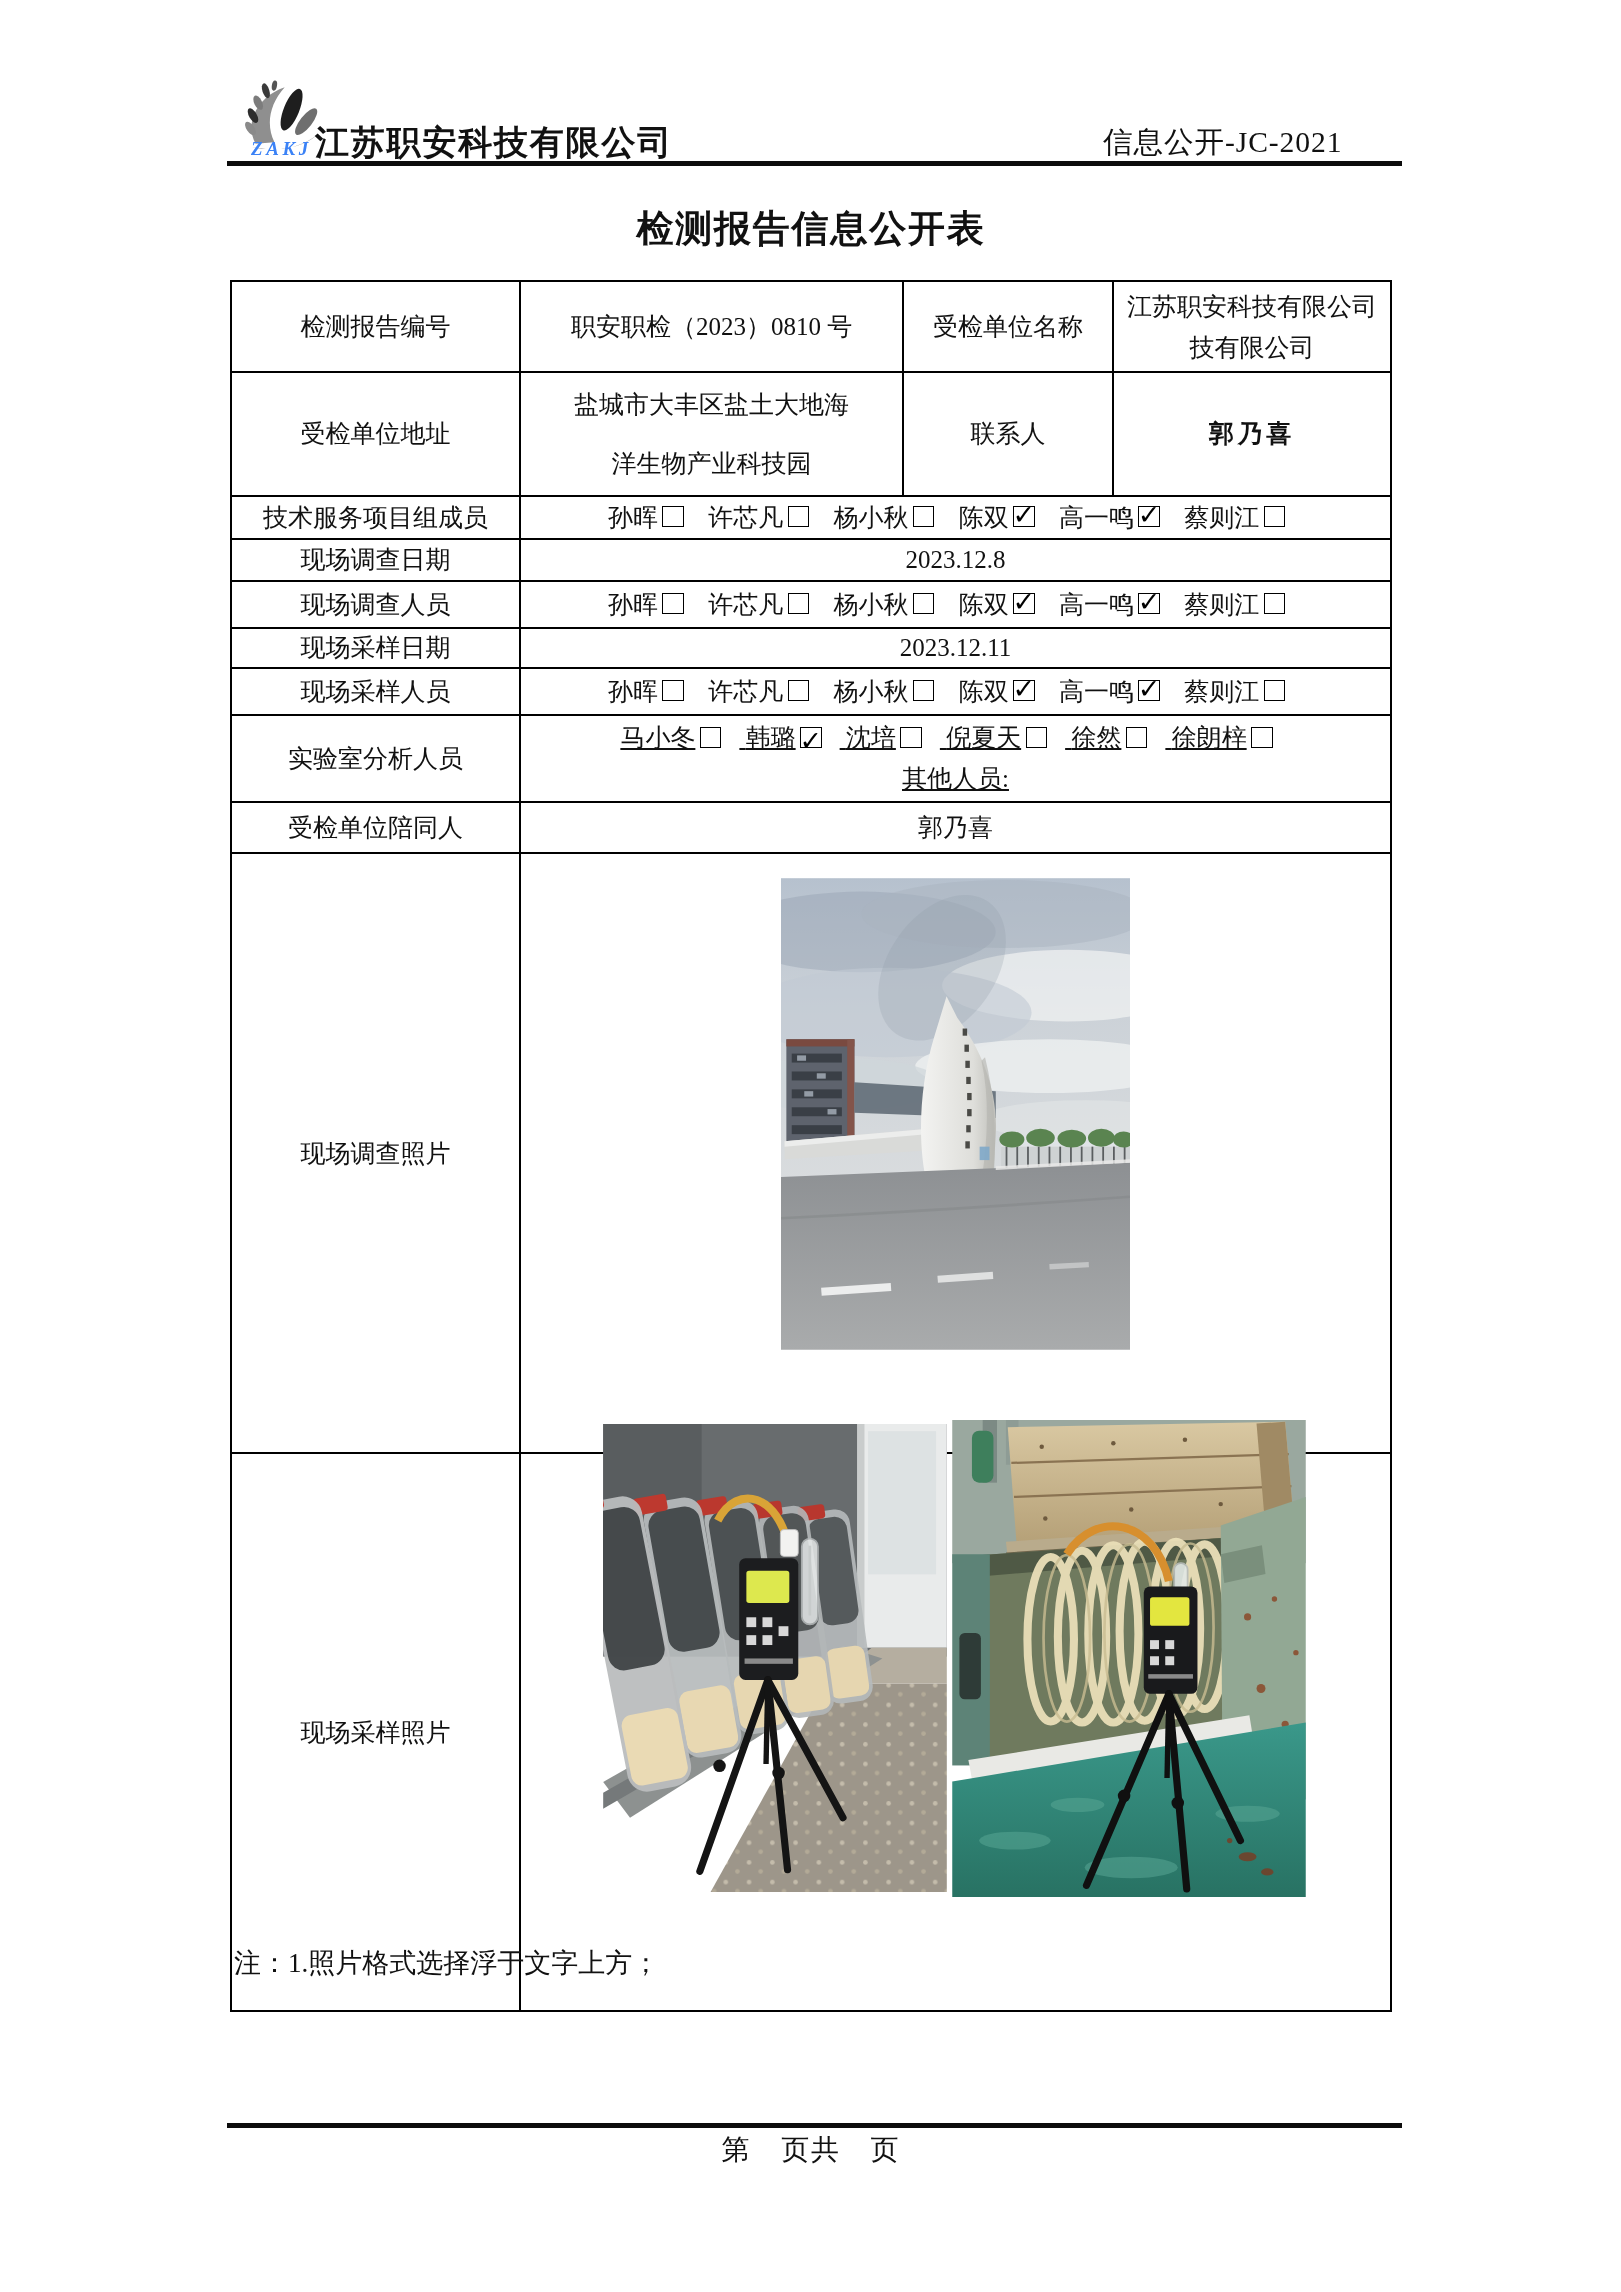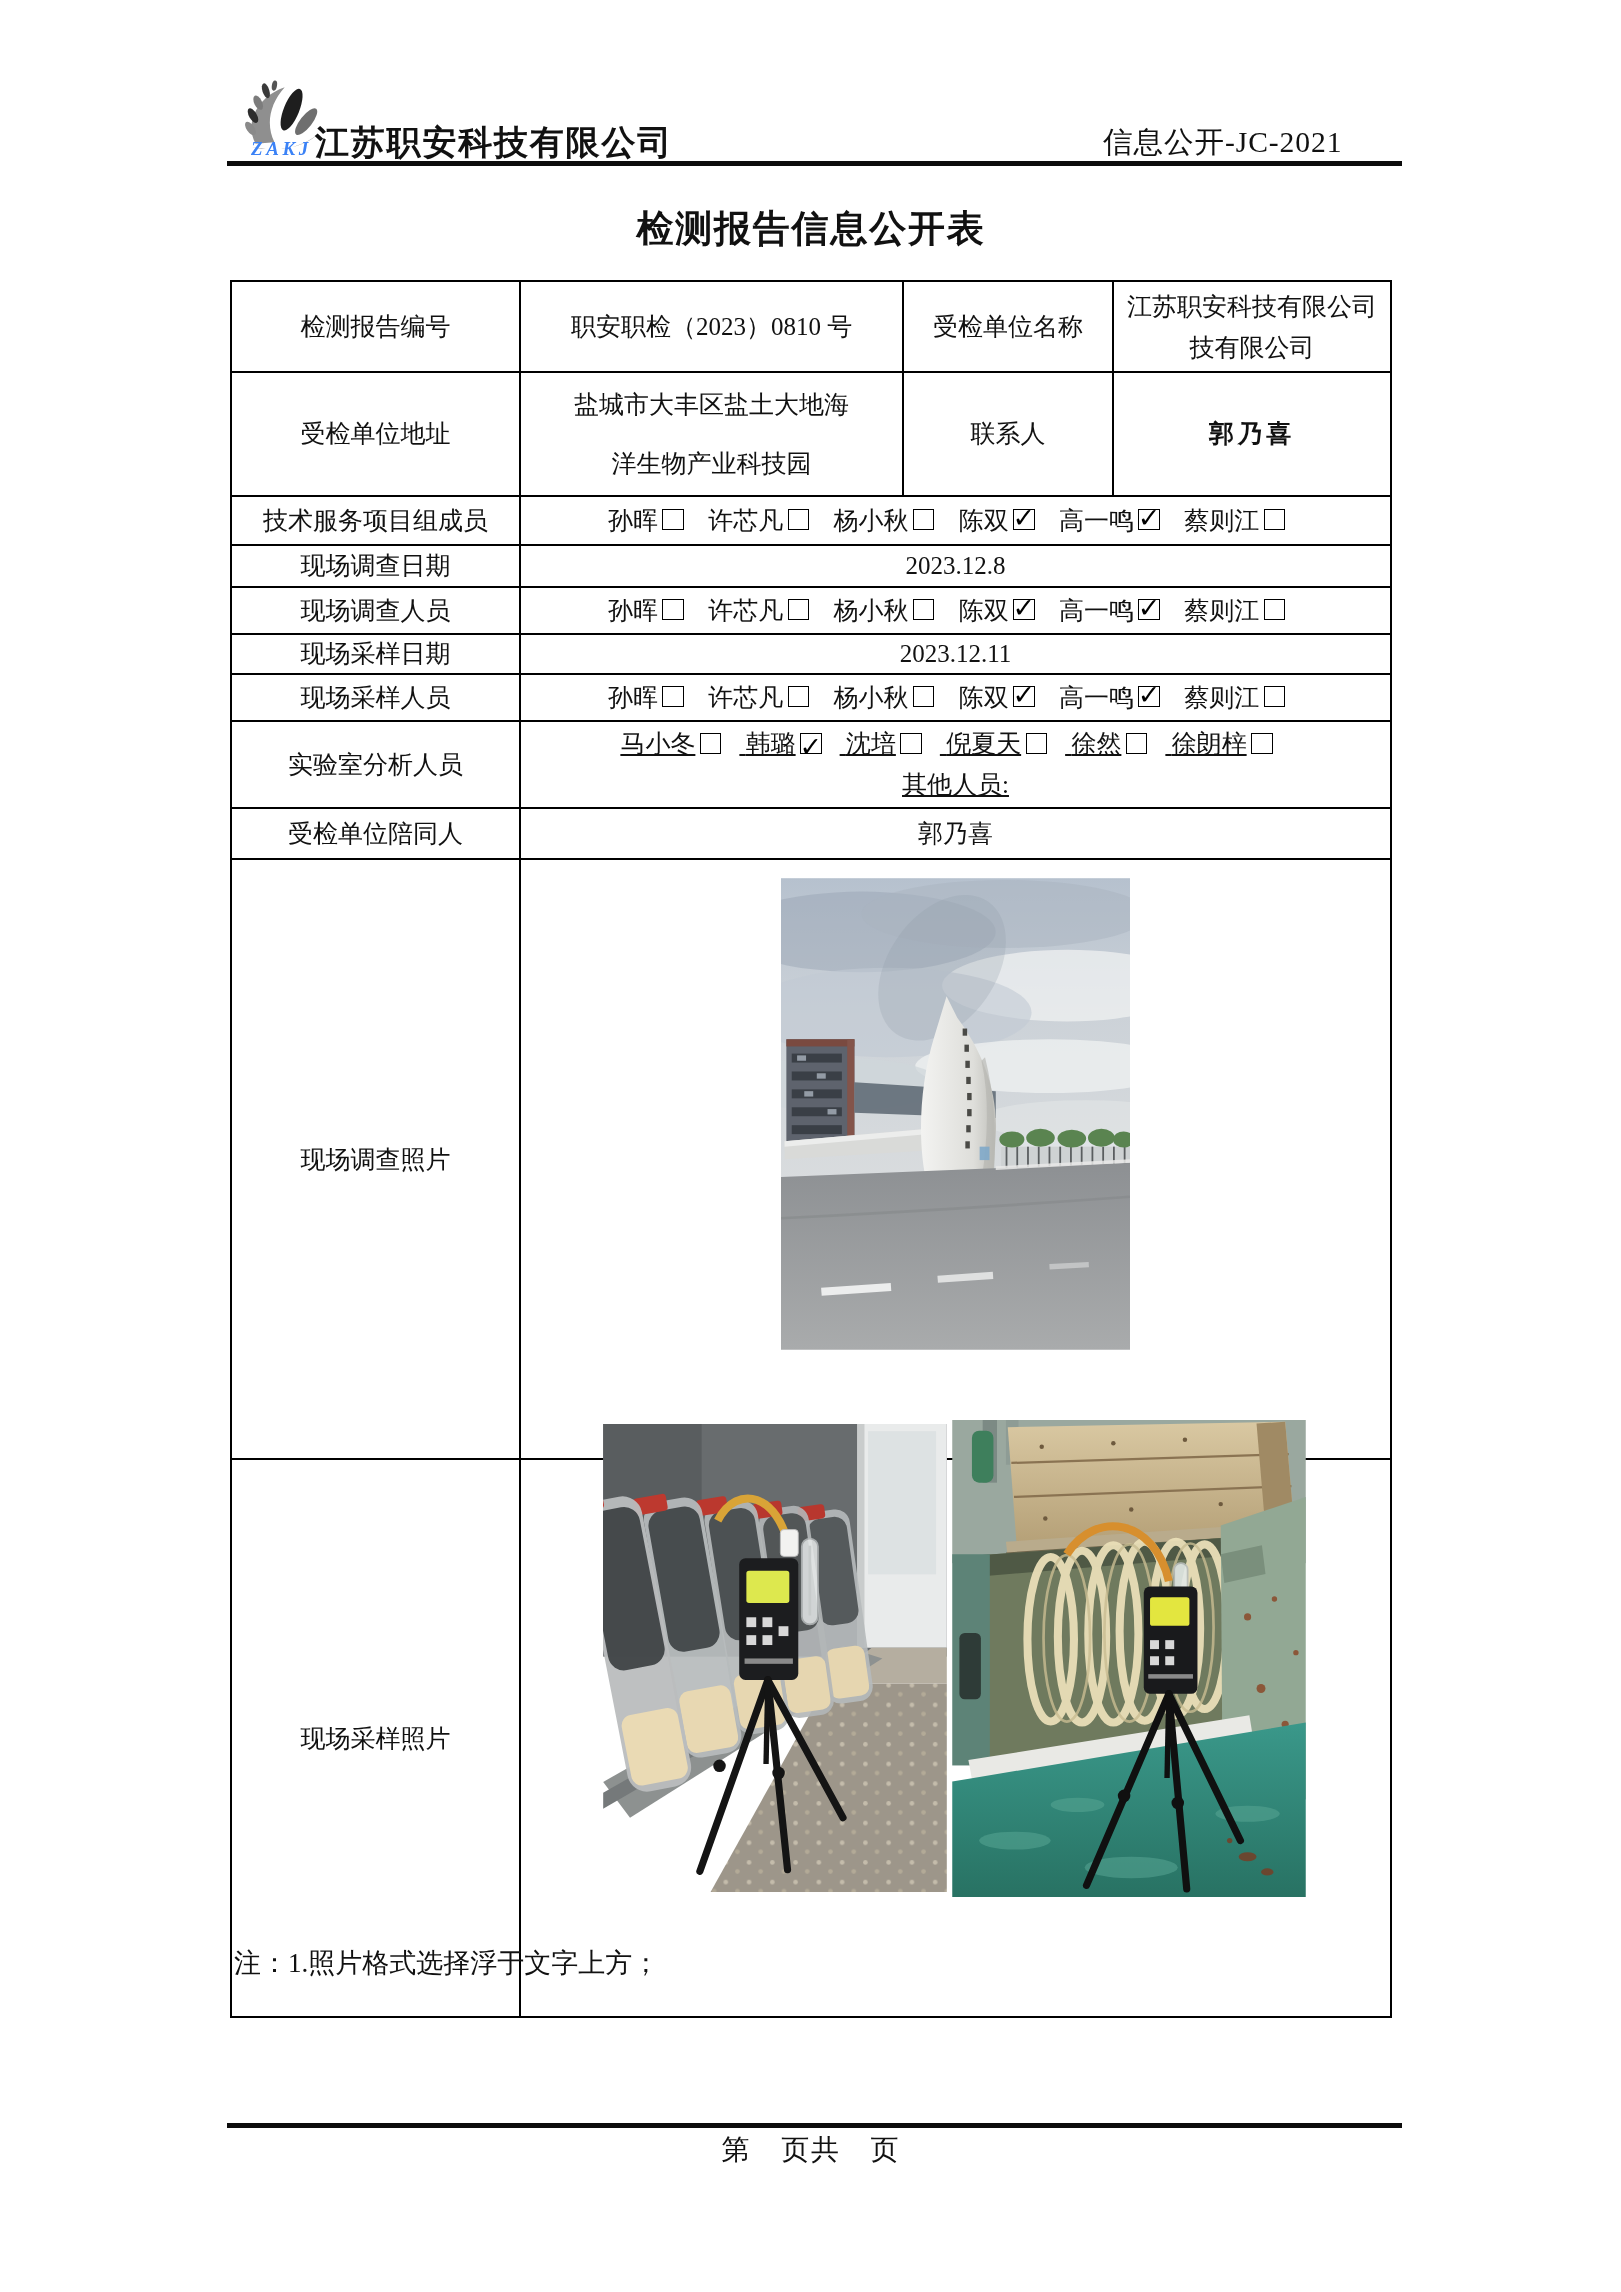--- a/index.html
+++ b/index.html
@@ -83,21 +83,21 @@
     </tr>
     <tr style="height:121px">
       <td class="lab">受检单位地址</td>
       <td class="wide-line">
         <span>盐城市大丰区盐土大地海</span><br>
         <span>洋生物产业科技园</span>
       </td>
       <td class="lab">联系人</td>
       <td class="contact-big">郭乃喜</td>
     </tr>
-    <tr style="height:49px">
+    <tr style="height:43px">
       <td class="lab">技术服务项目组成员</td>
       <td class="checks" colspan="3">
         <span class="person"><span>孙晖</span><span class="cb" data-checked="false"></span></span>
         <span class="person"><span>许芯凡</span><span class="cb" data-checked="false"></span></span>
         <span class="person"><span>杨小秋</span><span class="cb" data-checked="false"></span></span>
         <span class="person"><span>陈双</span><span class="cb" data-checked="true"></span></span>
         <span class="person"><span>高一鸣</span><span class="cb" data-checked="true"></span></span>
         <span class="person"><span>蔡则江</span><span class="cb" data-checked="false"></span></span>
       </td>
     </tr>

